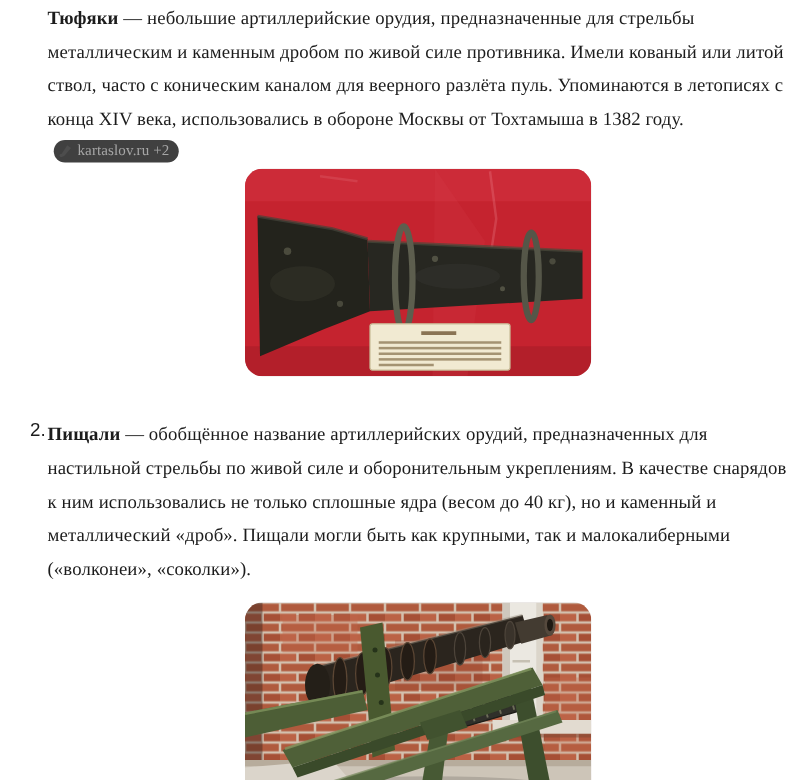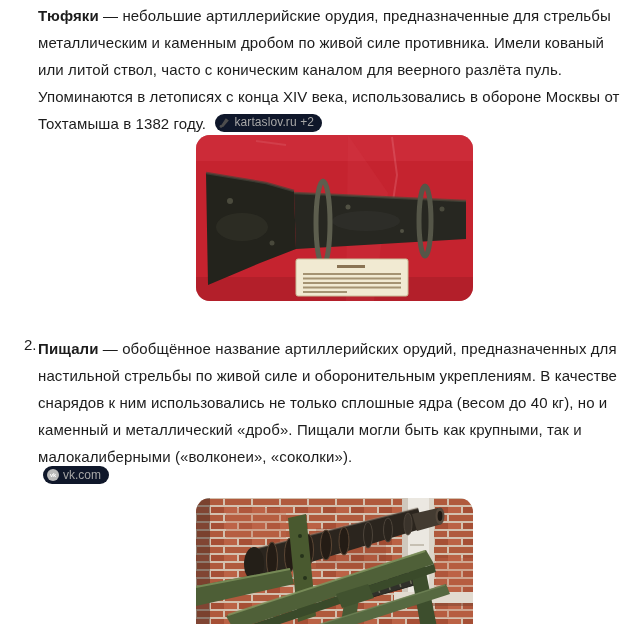--- a/index.html
+++ b/index.html
@@ -11,27 +11,28 @@
     color:#1c1c1c;
     overflow:hidden;
   }
   .content{padding:2px 13px 0 38px;}
   .para{
     margin:0;
     font-size:15px;
     line-height:27px;
     letter-spacing:0.1px;
     color:#1c1c1c;
+    font-family:Liberation Serif, serif;
   }
   .para b{font-weight:700;}
   .badge{
     display:inline-flex;
     align-items:center;
     gap:4px;
-    background:#0f172a;
+    background:#404040;
     border-radius:9px;
     height:18px;
     padding:0 8px 0 4px;
     font-size:12px;
     color:#a6a6a6;
     white-space:nowrap;
     vertical-align:1px;
     margin-left:5px;
     cursor:pointer;
   }
@@ -114,29 +115,20 @@
             <rect x="107" y="156" width="44" height="2" fill="#9b8a67" opacity="0.9"></rect>
           </g>
         </svg>
       </figure>
     </div>
 
     <div class="item-2">
       <div class="list-num">2.</div>
       <p class="para"><b>Пищали</b><span> — обобщённое название артиллерийских орудий, предназначенных для настильной стрельбы по живой силе и оборонительным укреплениям. В качестве снарядов к ним использовались не только сплошные ядра (весом до 40 кг), но и каменный и металлический «дроб». Пищали могли быть как крупными, так и малокалиберными («волконеи», «соколки»).</span></p>
 
-      <div class="badge-row">
-        <span class="badge">
-          <svg class="fav" width="12" height="12" viewBox="0 0 12 12">
-            <circle cx="6" cy="6" r="6" fill="#b9b9b9"></circle>
-            <text x="6" y="8.3" text-anchor="middle" font-size="5.6" font-weight="bold" fill="#ffffff" font-family="Liberation Sans, DejaVu Sans, sans-serif">vk</text>
-          </svg>
-          <span class="badge-label">vk.com</span>
-        </span>
-      </div>
 
       <figure class="photo-wrap photo-2">
         <svg width="277" height="156" viewBox="0 0 277 156">
           <defs>
             <pattern id="bricks" width="28" height="16" patternUnits="userSpaceOnUse">
               <rect width="28" height="16" fill="#d3c0ae"></rect>
               <rect x="1" y="1" width="26" height="6" fill="#b05a3d"></rect>
               <rect x="-13" y="9" width="26" height="6" fill="#bb6245"></rect>
               <rect x="15" y="9" width="26" height="6" fill="#a64f35"></rect>
             </pattern>

